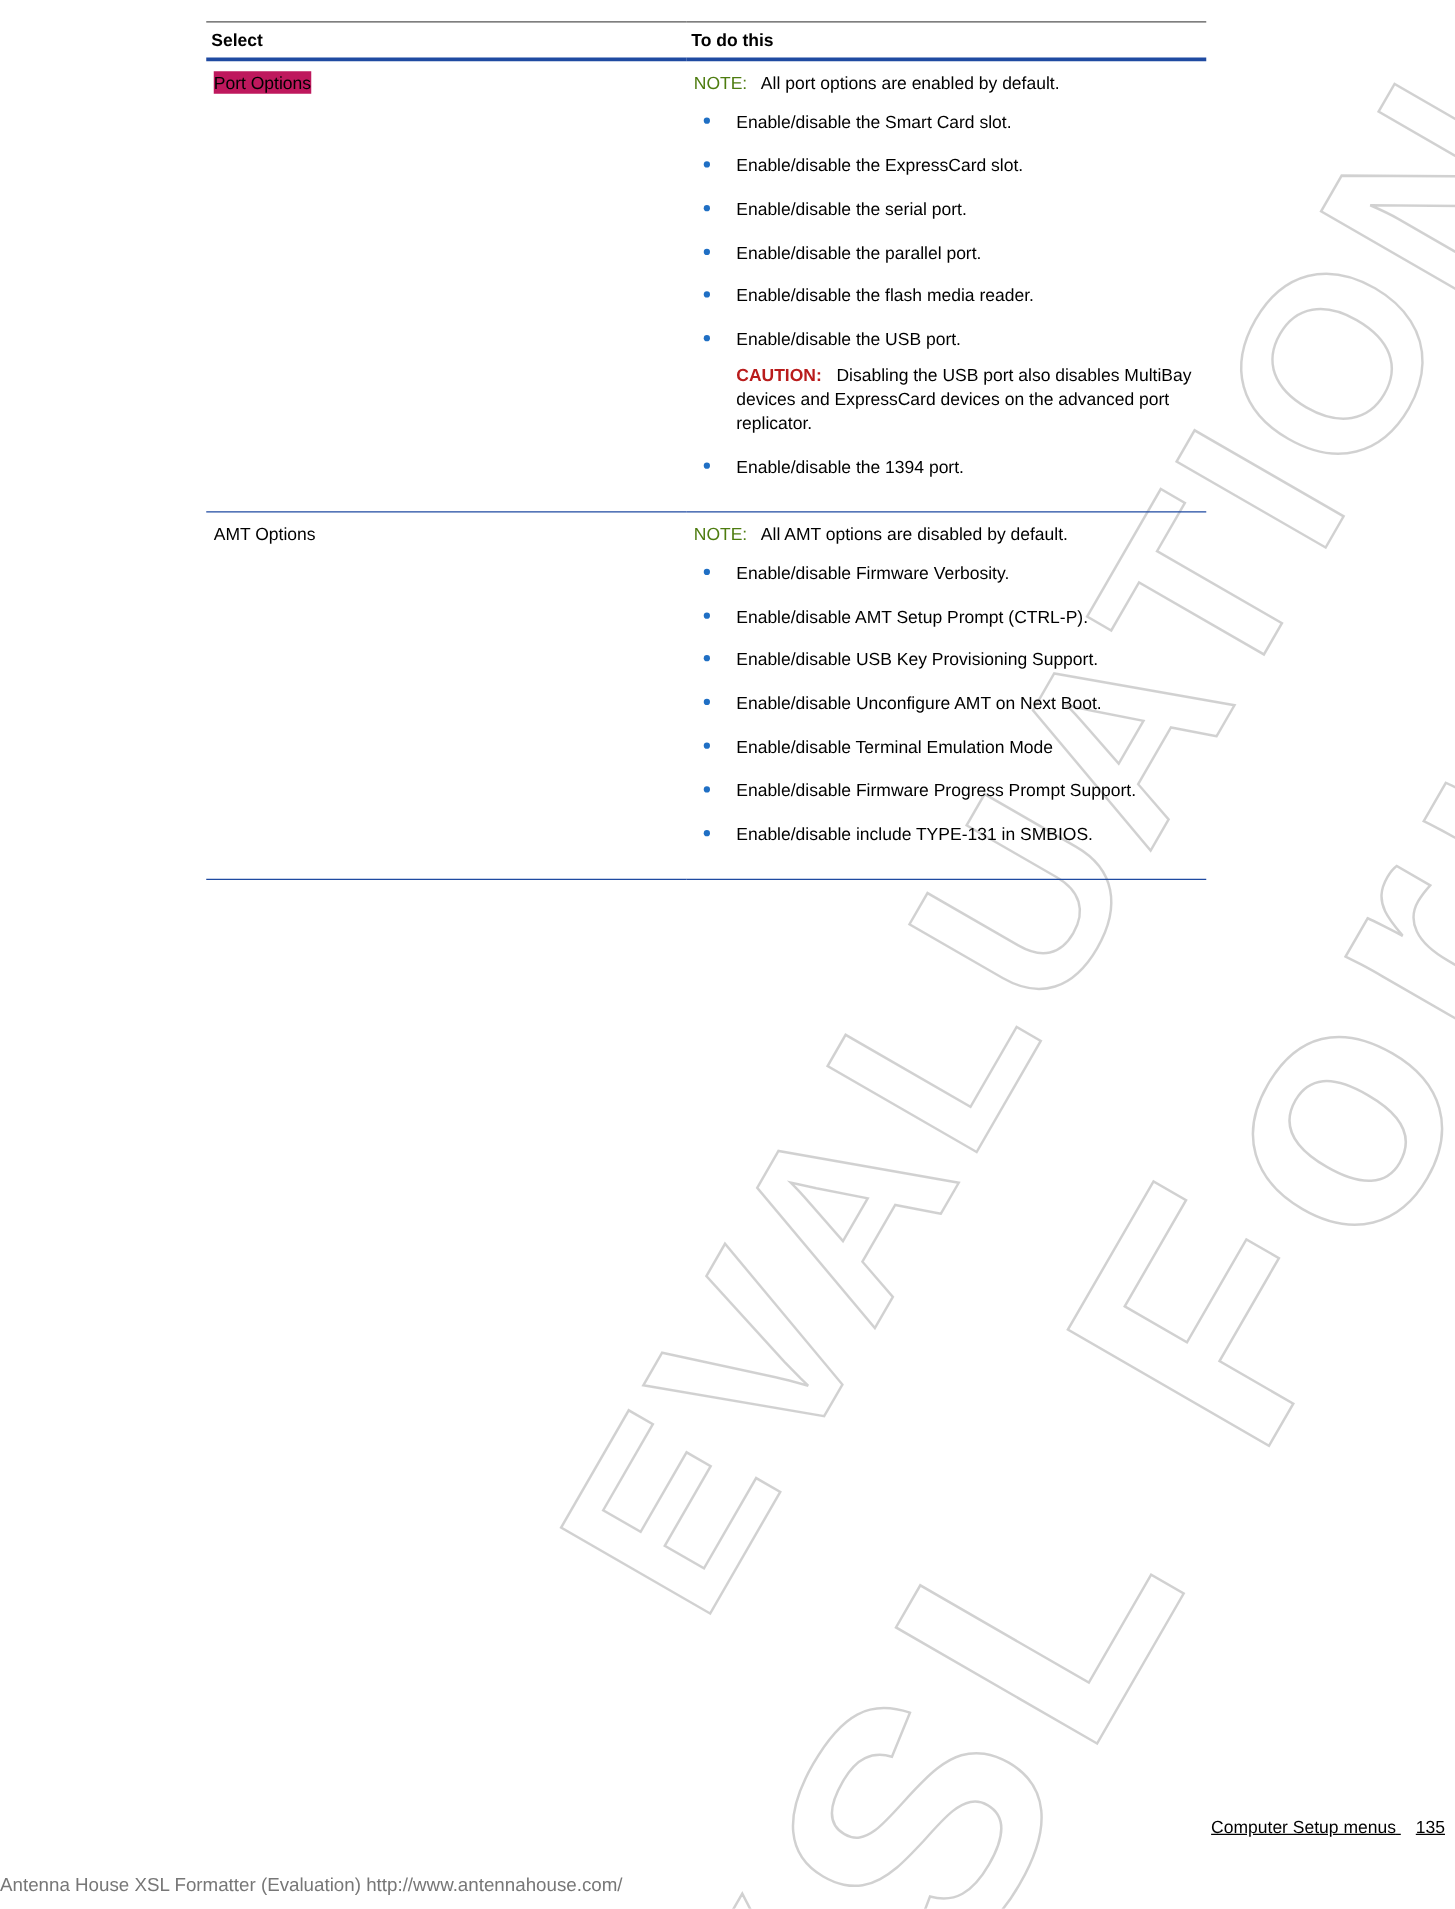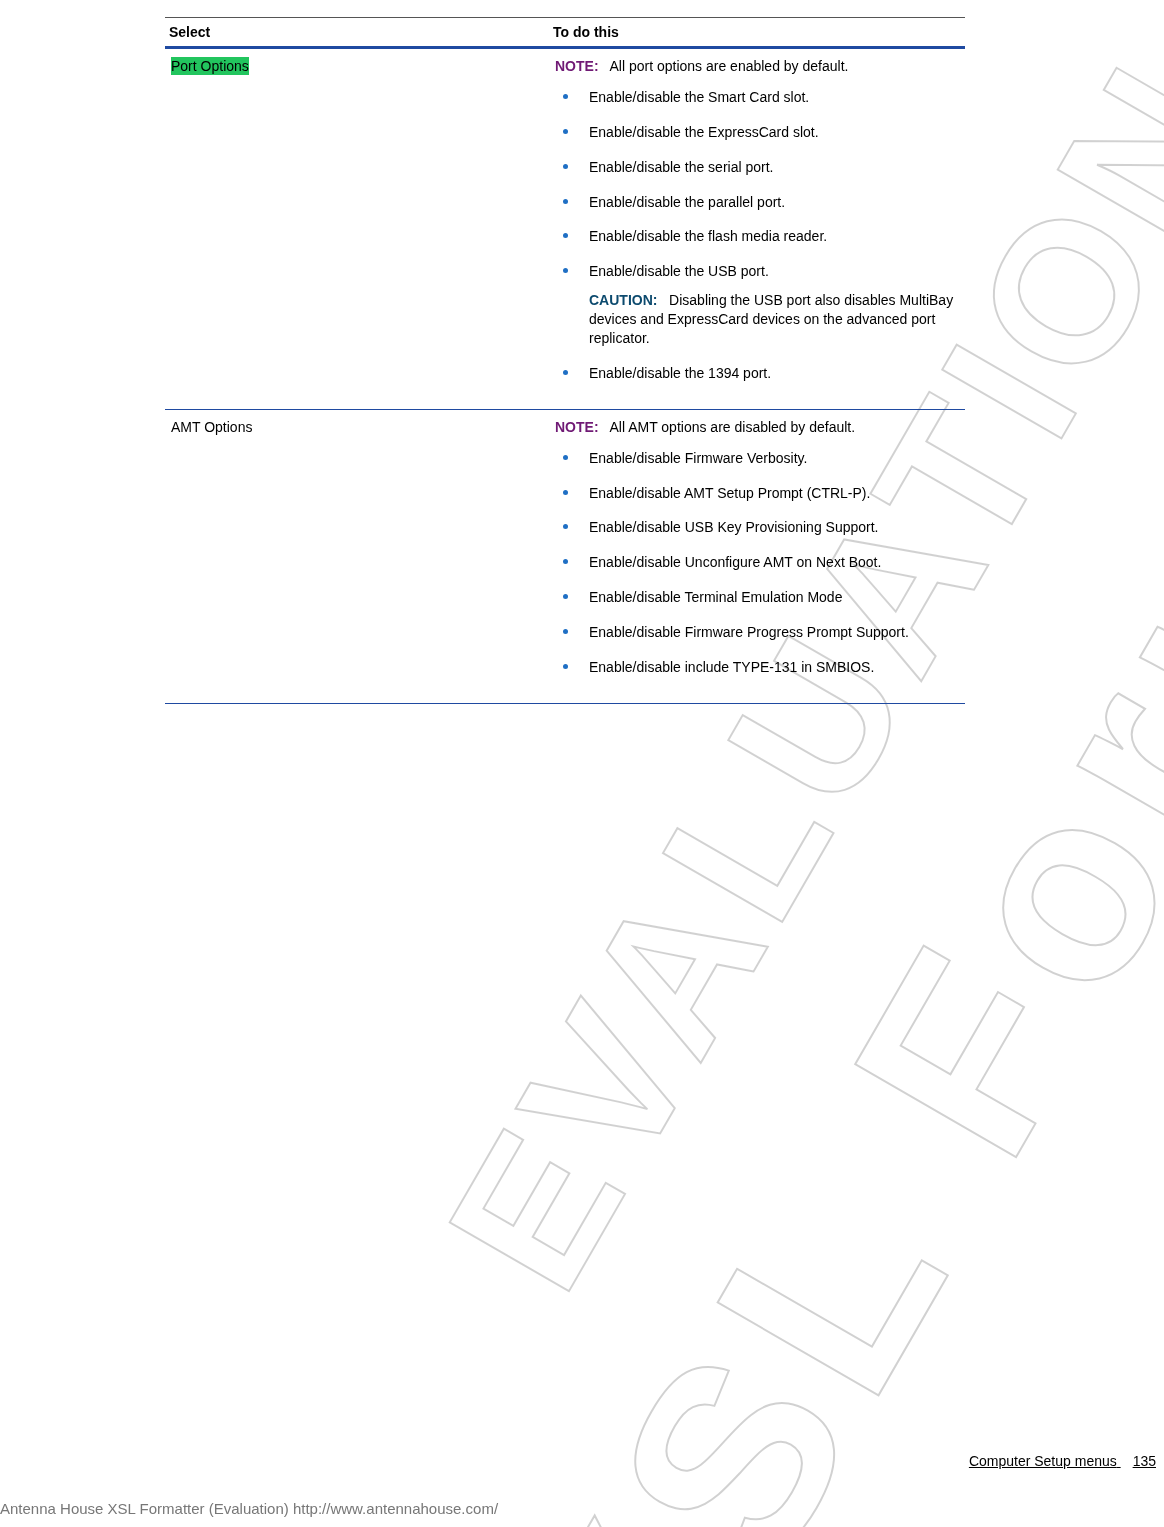--- a/index.html
+++ b/index.html
@@ -71,30 +71,30 @@
   }
   table.setup tbody tr {
     border-bottom: 1px solid #1f4aa1;
   }
   table.setup tbody tr.last {
     border-bottom: 3px solid #1f4aa1;
   }
   .col-select { width: 48%; }
   .col-todo   { width: 52%; }
   .hl {
-    background: #22c55e;
+    background: #be185d;
     display: inline;
     padding: 1px 0;
   }
   .note-label {
-    color: #701a75;
-    font-weight: 700;
+    color: #4d7c0f;
+    font-weight: 400;
   }
   .caution-label {
-    color: #0c4a6e;
+    color: #b91c1c;
     font-weight: 700;
   }
   .note-line, .body-line {
     margin: 0 0 12px 0;
   }
   ul.opts {
     list-style: none;
     padding: 0 0 0 8px;
     margin: 4px 0 2px 0;
   }

